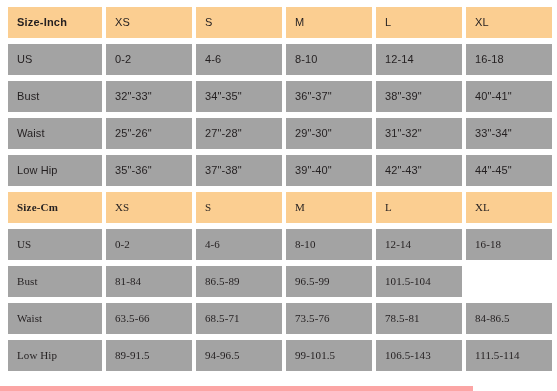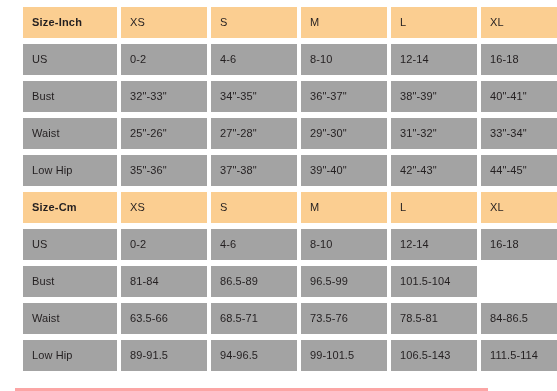--- a/index.html
+++ b/index.html
@@ -13,30 +13,30 @@
     overflow: hidden;
     font-family: "Liberation Sans", "DejaVu Sans", sans-serif;
     -webkit-font-smoothing: antialiased;
   }
   .page {
     position: relative;
     width: 473px;
     height: 391px;
     box-sizing: border-box;
     background: #ffffff;
-    border-bottom: 3px solid #fca5a5;
+    border-bottom: 5px solid #fca5a5;
     padding: 7px 0 0 8px;
-    margin-left: 15px;
   }
   .size-table {
     display: block;
     width: 540px;
   }
   .size-table + .size-table {
     margin-top: 6px;
+    font-family: Liberation Serif, serif;
   }
   .row {
     display: flex;
     width: 540px;
     height: 31px;
     margin-bottom: 6px;
   }
   .row:last-child {
     margin-bottom: 0;
   }

